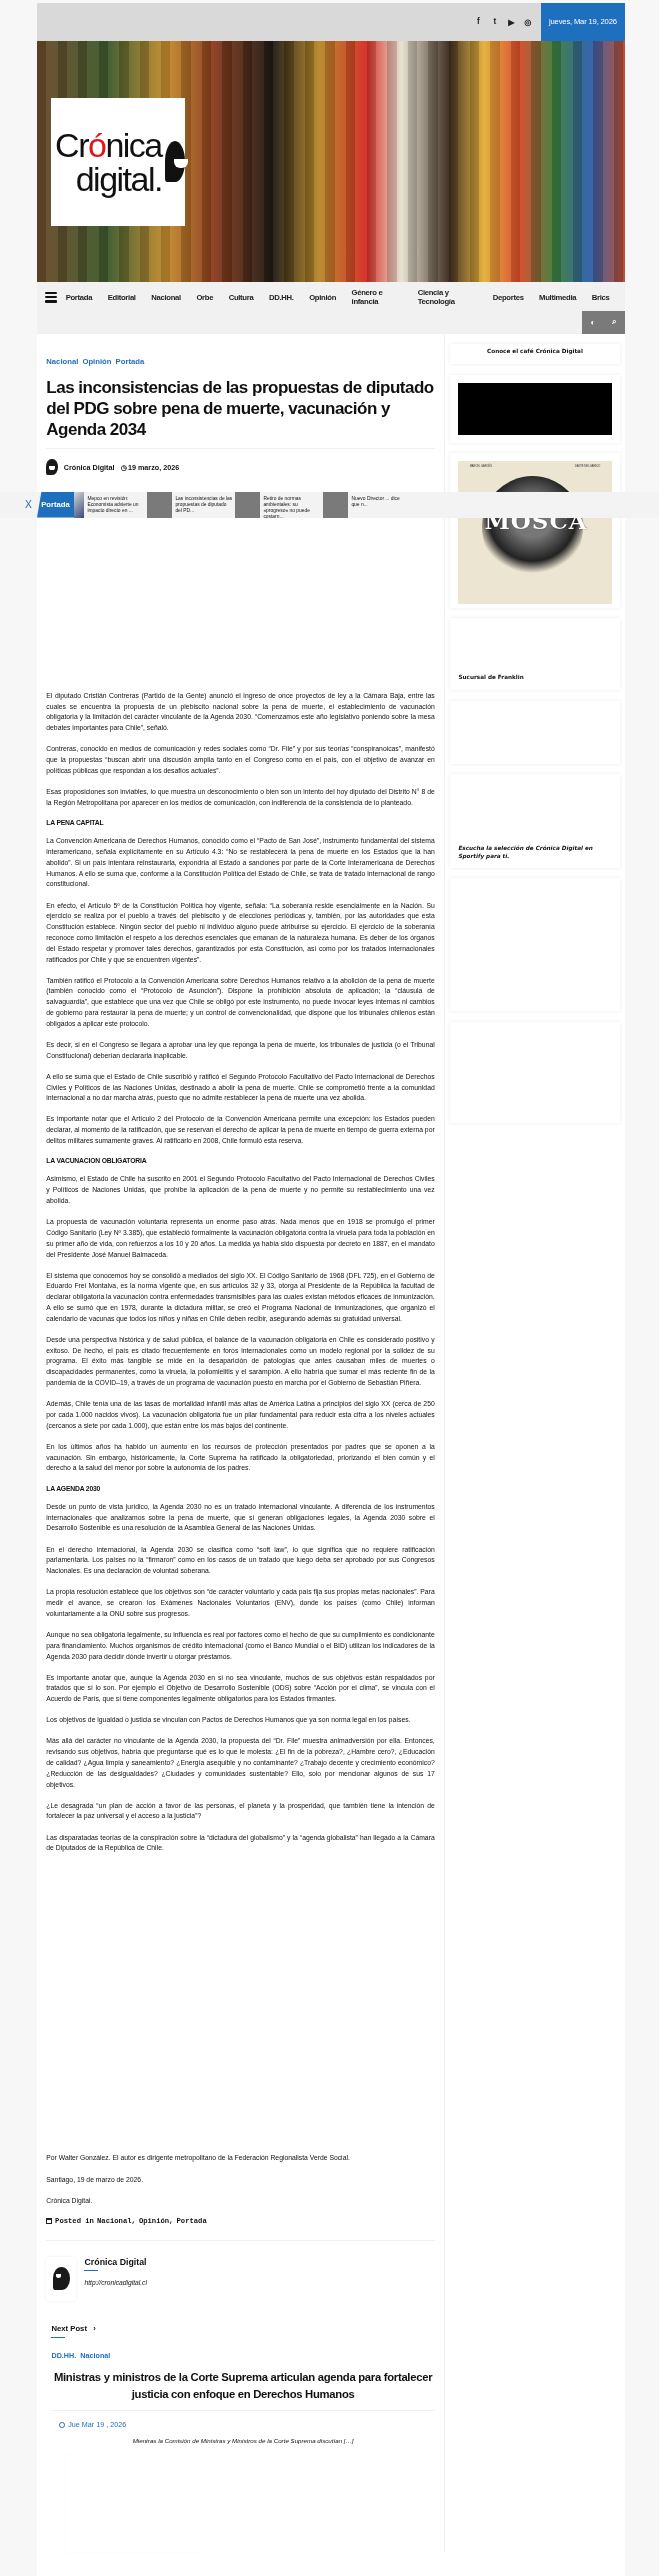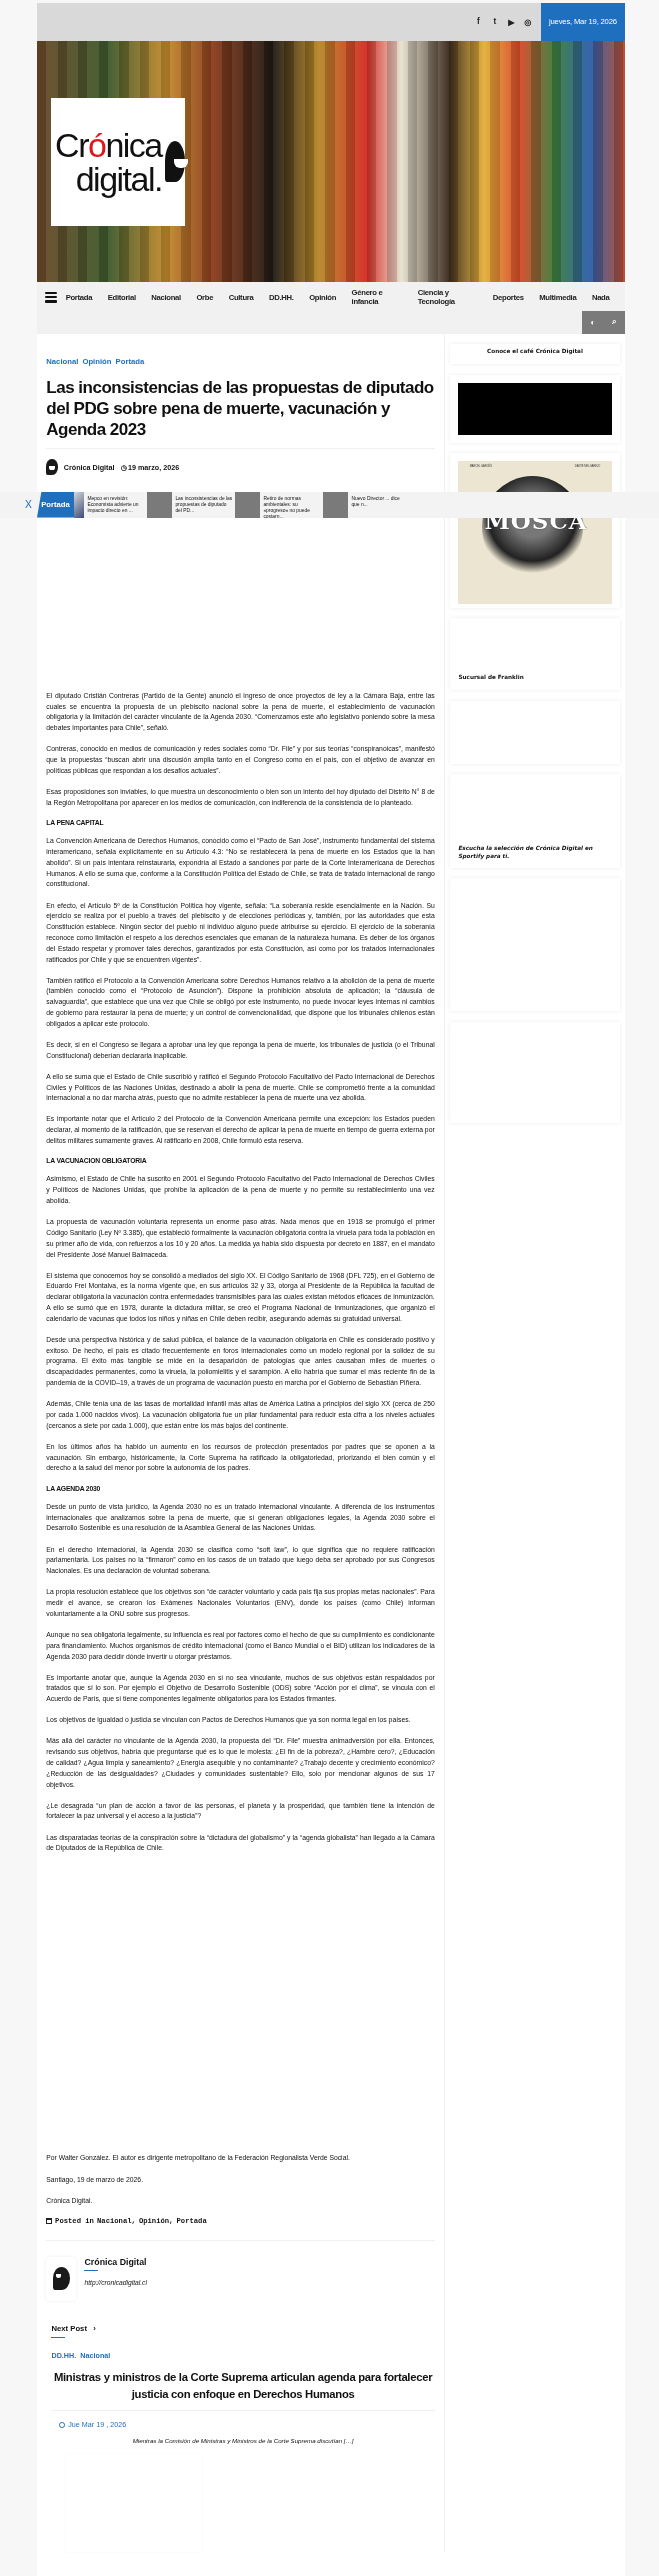--- a/index.html
+++ b/index.html
@@ -140,37 +140,37 @@
         <a>Editorial</a>
         <a>Nacional</a>
         <a>Orbe</a>
         <a>Cultura</a>
         <a>DD.HH.</a>
         <a>Opinión</a>
         <a>Género e infancia</a>
         <a>Ciencia y Tecnología</a>
         <a>Deportes</a>
         <a>Multimedia</a>
-        <a>Nada</a>
+        <a>Brics</a>
       </div>
       <div class="navtools">
         <span>◐</span>
         <span>⌕</span>
       </div>
     </nav>
   </header>
 
   <div class="main">
     <main class="content">
       <div class="cats">
         <a>Nacional</a>
         <a>Opinión</a>
         <a>Portada</a>
       </div>
-      <h1 class="title">Las inconsistencias de las propuestas de diputado del PDG sobre pena de muerte, vacunación y Agenda 2023</h1>
+      <h1 class="title">Las inconsistencias de las propuestas de diputado del PDG sobre pena de muerte, vacunación y Agenda 2034</h1>
       <div class="title-sep"></div>
       <div class="meta">
         <div class="avatar"></div>
         <span>Crónica Digital</span>
         <span>◷</span>
         <span style="margin-left:-5.2px">19 marzo, 2026</span>
       </div>
 
       <div class="ad-space"></div>
 

